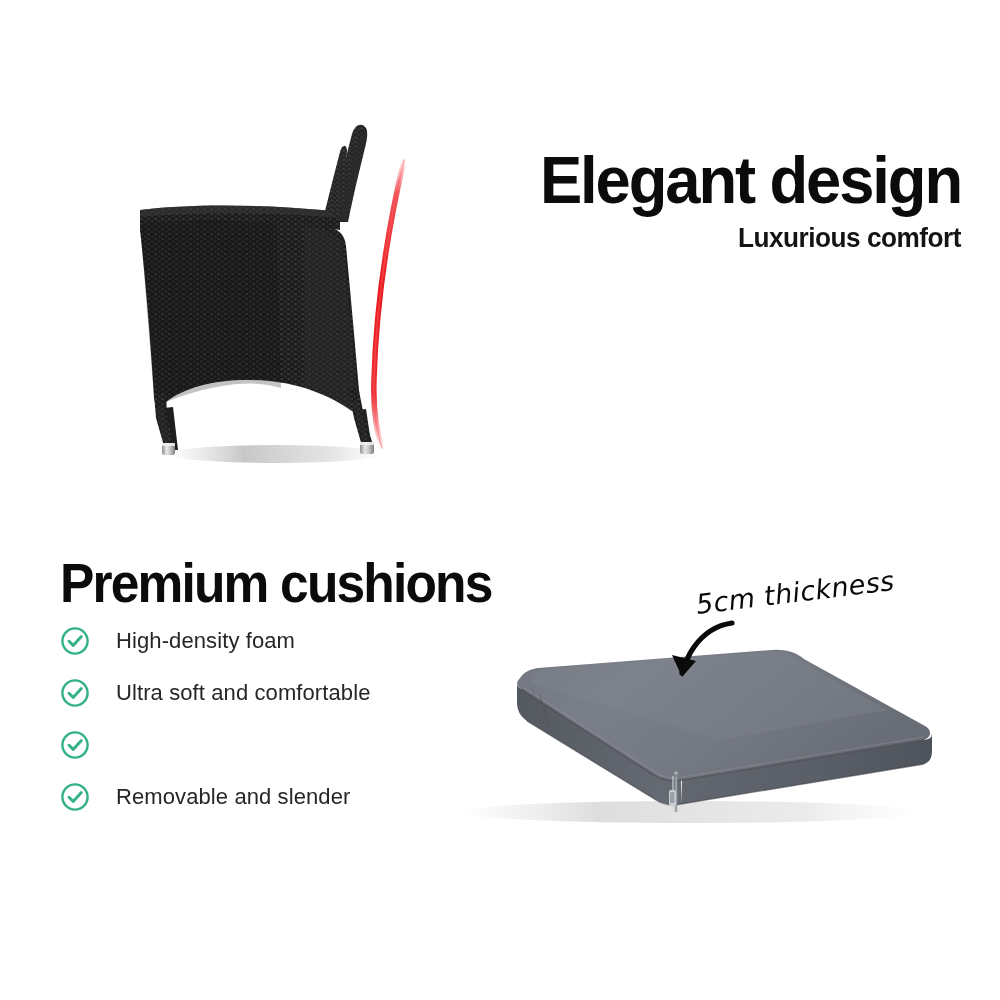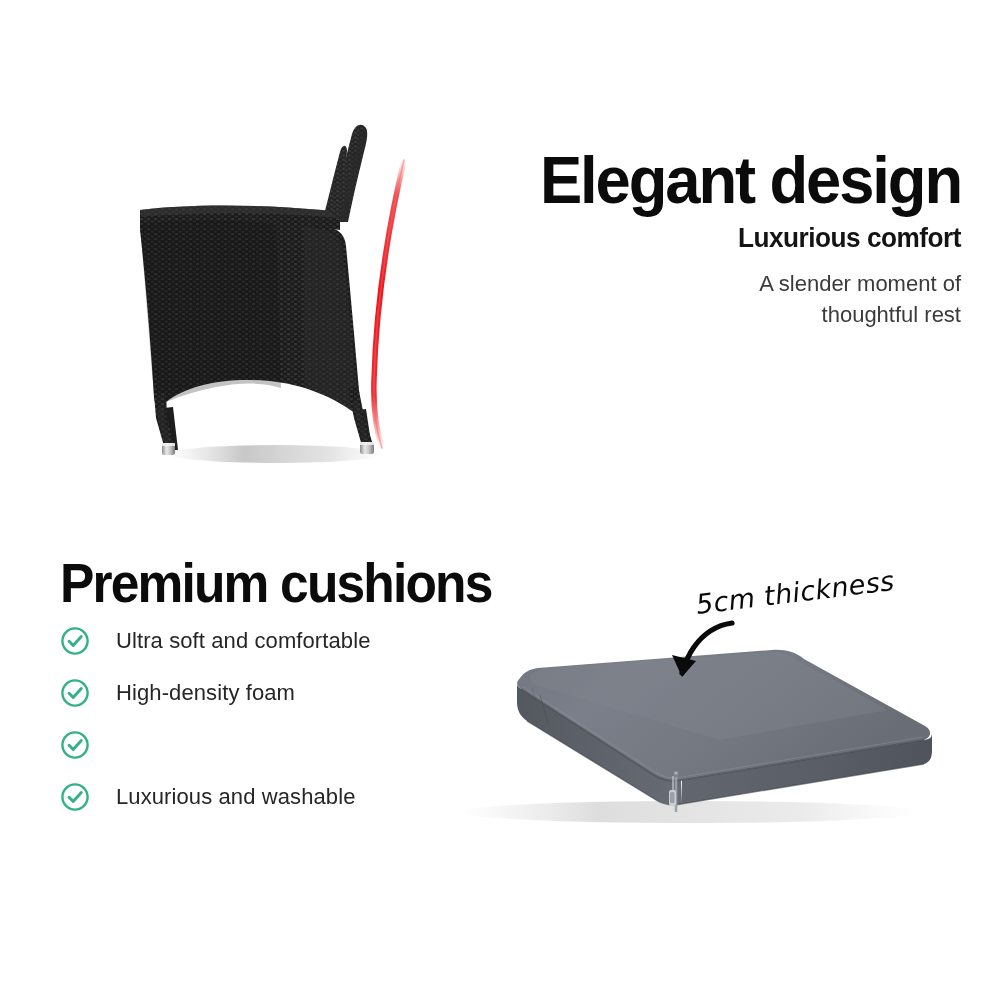--- a/index.html
+++ b/index.html
@@ -170,66 +170,62 @@
         <rect x="234" y="324" width="14" height="3" fill="#f0f0f0" opacity="0.85"></rect>
 
         <path d="M278 42 C262 110 250 190 248 262 C247 292 250 312 256 330" stroke="url(#redGrad)" stroke-width="5.5" fill="none" stroke-linecap="round"></path>
         <path d="M278 42 C262 110 250 190 248 262 C247 292 250 312 256 330" stroke="#ff5a5e" stroke-width="1.6" fill="none" stroke-linecap="round" opacity="0.5"></path>
       </svg>
     </div>
 
     <div id="hero-text">
       <div id="headline">Elegant design</div>
       <div id="subheadline">Luxurious comfort</div>
-      <div id="supporting">
-        <span class="ln">A slender moment of</span>
-        <span class="ln">thoughtful rest</span>
-      </div>
     </div>
   </div>
 
   <div id="bottom-section">
 
     <div id="section-title">Premium cushions</div>
 
     <ul id="feature-list">
+      <li class="feature-row">
+        <span class="check-wrap">
+          <svg width="30" height="30" viewBox="0 0 30 30" xmlns="http://www.w3.org/2000/svg">
+            <circle cx="15" cy="15" r="12.6" fill="none" stroke="#34b189" stroke-width="2.4"></circle>
+            <path d="M9 15.3 L13.2 19.4 L21.3 10.6" fill="none" stroke="#34b189" stroke-width="2.9" stroke-linecap="round" stroke-linejoin="round"></path>
+          </svg>
+        </span>
+        <span class="feature-label">High-density foam</span>
+      </li>
       <li class="feature-row">
         <span class="check-wrap">
           <svg width="30" height="30" viewBox="0 0 30 30" xmlns="http://www.w3.org/2000/svg">
             <circle cx="15" cy="15" r="12.6" fill="none" stroke="#34b189" stroke-width="2.4"></circle>
             <path d="M9 15.3 L13.2 19.4 L21.3 10.6" fill="none" stroke="#34b189" stroke-width="2.9" stroke-linecap="round" stroke-linejoin="round"></path>
           </svg>
         </span>
         <span class="feature-label">Ultra soft and comfortable</span>
       </li>
       <li class="feature-row">
         <span class="check-wrap">
           <svg width="30" height="30" viewBox="0 0 30 30" xmlns="http://www.w3.org/2000/svg">
             <circle cx="15" cy="15" r="12.6" fill="none" stroke="#34b189" stroke-width="2.4"></circle>
             <path d="M9 15.3 L13.2 19.4 L21.3 10.6" fill="none" stroke="#34b189" stroke-width="2.9" stroke-linecap="round" stroke-linejoin="round"></path>
           </svg>
         </span>
-        <span class="feature-label">High-density foam</span>
       </li>
       <li class="feature-row">
         <span class="check-wrap">
           <svg width="30" height="30" viewBox="0 0 30 30" xmlns="http://www.w3.org/2000/svg">
             <circle cx="15" cy="15" r="12.6" fill="none" stroke="#34b189" stroke-width="2.4"></circle>
             <path d="M9 15.3 L13.2 19.4 L21.3 10.6" fill="none" stroke="#34b189" stroke-width="2.9" stroke-linecap="round" stroke-linejoin="round"></path>
           </svg>
         </span>
-      </li>
-      <li class="feature-row">
-        <span class="check-wrap">
-          <svg width="30" height="30" viewBox="0 0 30 30" xmlns="http://www.w3.org/2000/svg">
-            <circle cx="15" cy="15" r="12.6" fill="none" stroke="#34b189" stroke-width="2.4"></circle>
-            <path d="M9 15.3 L13.2 19.4 L21.3 10.6" fill="none" stroke="#34b189" stroke-width="2.9" stroke-linecap="round" stroke-linejoin="round"></path>
-          </svg>
-        </span>
-        <span class="feature-label">Luxurious and washable</span>
+        <span class="feature-label">Removable and slender</span>
       </li>
     </ul>
 
     <div id="cushion-figure">
       <svg viewBox="0 0 530 200" xmlns="http://www.w3.org/2000/svg">
         <defs>
           <linearGradient id="topFace" x1="0" y1="0" x2="1" y2="0.4">
             <stop offset="0%" stop-color="#72767f"></stop>
             <stop offset="30%" stop-color="#7b7f89"></stop>
             <stop offset="62%" stop-color="#757982"></stop>

